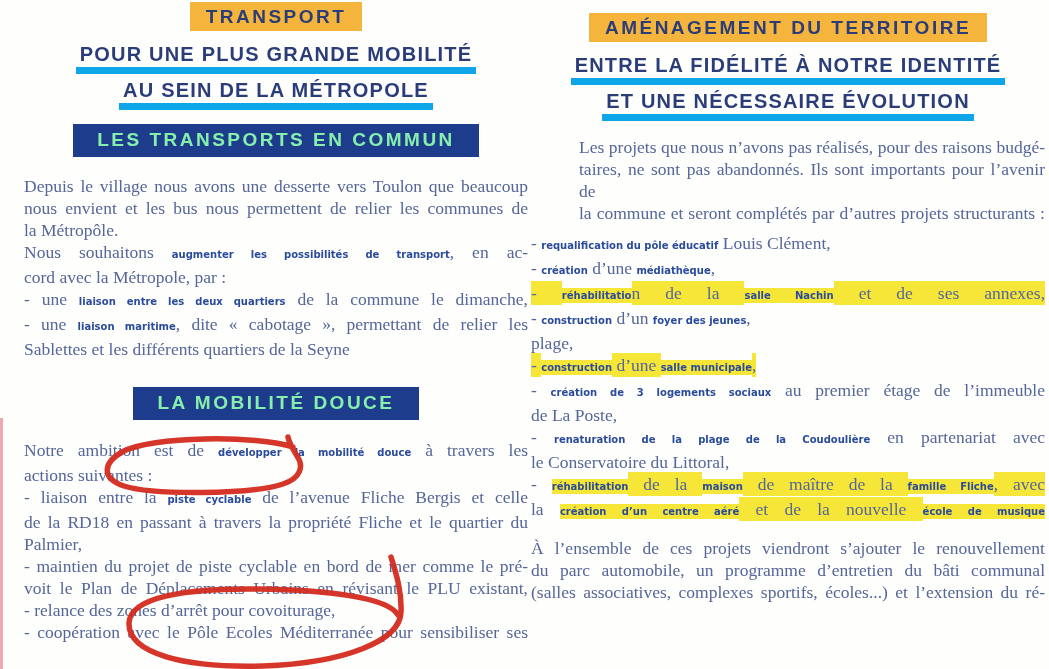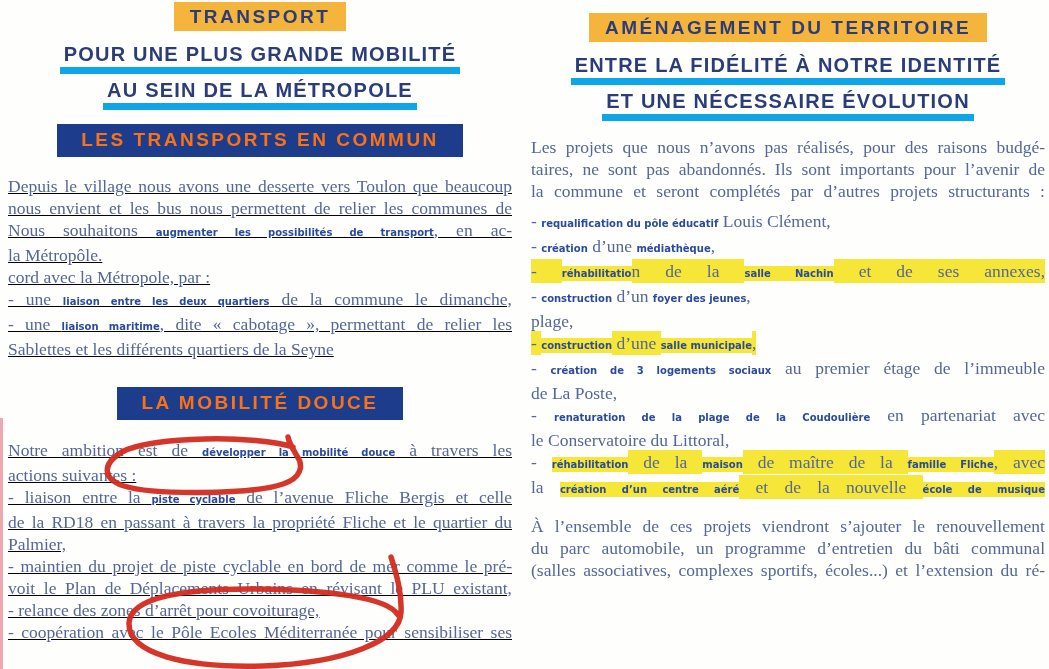--- a/index.html
+++ b/index.html
@@ -5,21 +5,21 @@
   html,body{margin:0;padding:0;}
   body{
     width:1049px;height:669px;
     background:#fefefd;
     font-family:"Liberation Serif", serif;
     overflow:hidden;
     position:relative;
   }
   .page{position:absolute;inset:0;}
   .col{position:absolute;top:0;}
-  .col-left{left:8px;width:504px;text-decoration:underline;}
+  .col-left{left:24px;width:504px;}
   .col-right{left:531px;width:514px;}
   .center{text-align:center;}
 
   
   .tag{
     display:inline-block;
     background:#f5b53d;
     color:#2b3d79;
     font-family:"Liberation Sans", sans-serif;
     font-weight:700;
@@ -41,39 +41,39 @@
     letter-spacing:1.2px;
     border-bottom:7px solid #0ea5e9;
     padding:0 4px 3px 4px;
     margin-top:6px;
   }
 
   
   .banner{
     display:inline-block;
     background:#1e3c8c;
-    color:#f97316;
+    color:#86efac;
     font-family:"Liberation Sans", sans-serif;
     font-weight:700;
     font-size:19px;
     letter-spacing:2.5px;
     padding:5px 24px 6px 24px;
   }
   .bannerwrap1{margin-top:14px;}
   .bannerwrap2{margin-top:27px;text-align:center;}
 
   
   .para{
     color:#556698;
     font-size:17.5px;
     line-height:22px;
   }
   .p-left-intro{margin-top:18px;}
   .p-left-actions{margin-top:19px;}
-  .p-right-intro{margin-top:15px;}
+  .p-right-intro{margin-top:15px;margin-left:48px;}
   .p-right-list{margin-top:8px;}
   .p-right-outro{margin-top:14px;}
   .tline{
     text-align:justify;
     text-align-last:justify;
     min-height:22px;
   }
   .tline.noj{text-align-last:left;}
 
   
@@ -106,22 +106,22 @@
     <div class="subtitle center">
       <div class="center"><span class="subline">POUR UNE PLUS GRANDE MOBILITÉ</span></div>
       <div class="center"><span class="subline">AU SEIN DE LA MÉTROPOLE</span></div>
     </div>
     <div class="center bannerwrap1">
       <span class="banner">LES TRANSPORTS EN COMMUN</span>
     </div>
     <div class="para p-left-intro">
         <div class="tline"><span>Depuis le village nous avons une desserte vers Toulon que beaucoup</span></div>
         <div class="tline"><span>nous envient et les bus nous permettent de relier les communes de</span></div>
+        <div class="tline noj"><span>la Métropôle.</span></div>
         <div class="tline"><span>Nous souhaitons </span><span class="b">augmenter les possibilités de transport</span><span>, en ac-</span></div>
-        <div class="tline noj"><span>la Métropôle.</span></div>
         <div class="tline noj"><span>cord avec la Métropole, par :</span></div>
         <div class="tline"><span>- une </span><span class="b">liaison entre les deux quartiers</span><span> de la commune le dimanche,</span></div>
         <div class="tline"><span>- une </span><span class="b">liaison maritime</span><span>, dite « cabotage », permettant de relier les</span></div>
         <div class="tline noj"><span>Sablettes et les différents quartiers de la Seyne</span></div>
       </div>
     <div class="center bannerwrap2">
       <span class="banner">LA MOBILITÉ DOUCE</span>
     </div>
     <div class="para p-left-actions">
         <div class="tline"><span>Notre ambition est de </span><span class="b">développer la mobilité douce</span><span> à travers les</span></div>

